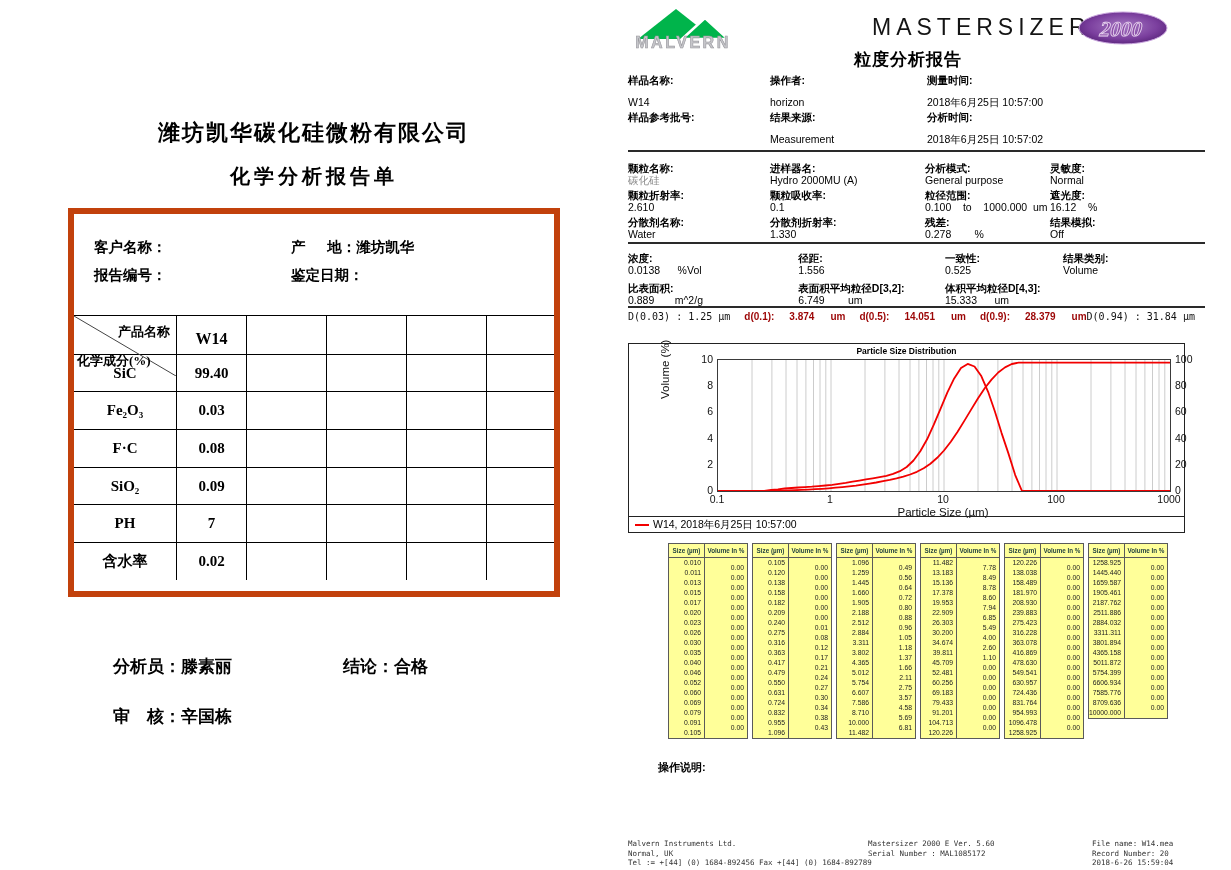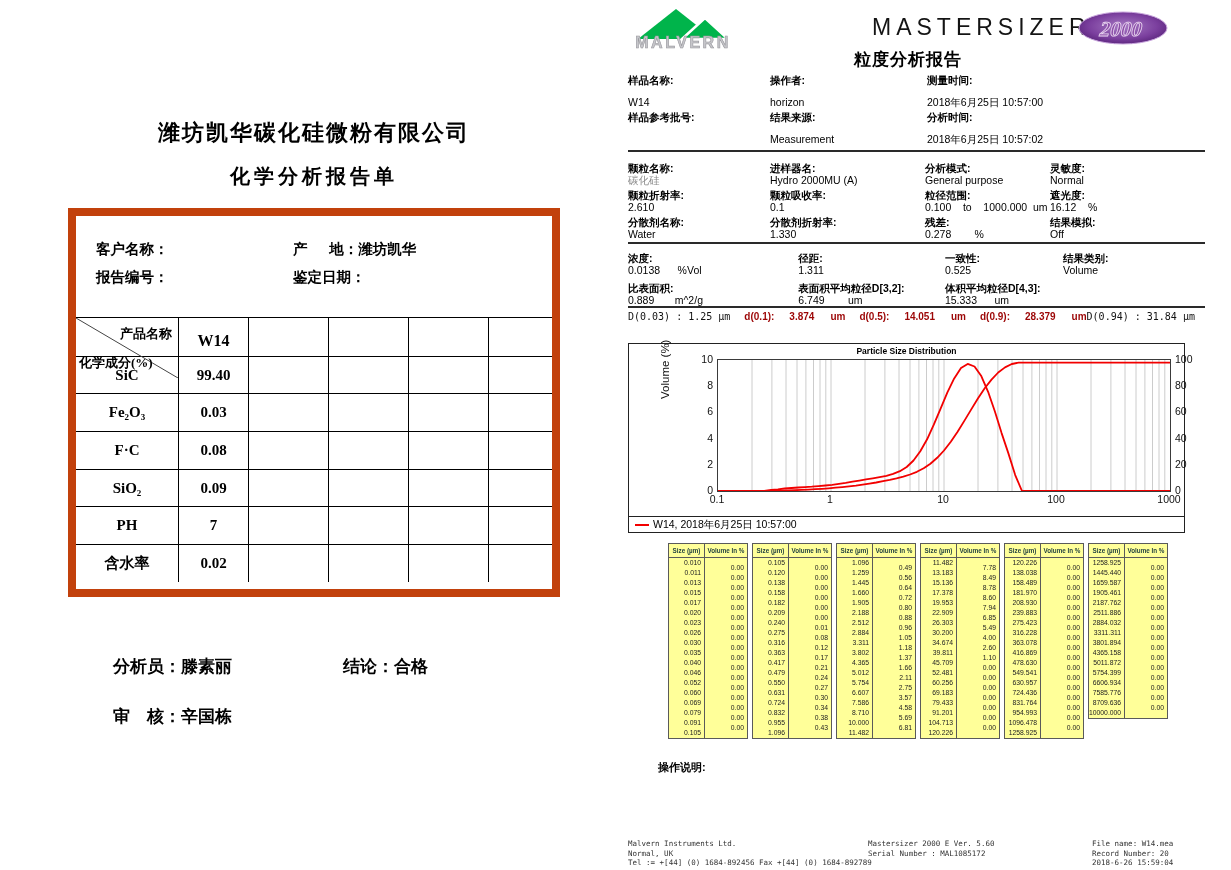--- a/index.html
+++ b/index.html
@@ -5,21 +5,21 @@
   html,body{margin:0;padding:0;background:#fff;}
   body{width:1231px;height:870px;position:relative;overflow:hidden;
        font-family:"Liberation Sans","DejaVu Sans",sans-serif;color:#000;}
   .abs{position:absolute;}
   .pre{white-space:pre;}
   
   .doc-title{left:68px;top:118px;width:492px;text-align:center;font-size:22px;font-weight:bold;
              letter-spacing:2px;font-family:"Liberation Serif","DejaVu Serif",serif;}
   .doc-sub{left:68px;top:163px;width:492px;text-align:center;font-size:20px;font-weight:bold;
            letter-spacing:4px;font-family:"Liberation Serif","DejaVu Serif",serif;}
-  .chembox{left:68px;top:208px;width:492px;height:389px;border:8px solid #c2410c;box-sizing:border-box;}
+  .chembox{left:68px;top:208px;width:492px;height:389px;border:6px solid #c2410c;box-sizing:border-box;}
   .chemtop{position:relative;height:101px;border-bottom:1px solid #000;
            font-family:"Liberation Serif","DejaVu Serif",serif;font-weight:bold;font-size:14.5px;}
   .chemgrid{display:grid;grid-template-columns:102px 70px 80px 80px 80px 1fr;
             grid-auto-rows:37.7px;}
   .chemgrid .hrow{height:60px;}
   .cell{box-sizing:border-box;border-left:1px solid #000;display:flex;align-items:center;justify-content:center;
         font-family:"Liberation Serif","DejaVu Serif",serif;font-weight:bold;}
   .cell.c0{border-left:none;}
   .cell.bt{border-top:1px solid #000;}
   .diagcell{position:relative;}
@@ -233,21 +233,21 @@
 <div class="abs hrule" style="top:242px;"></div>
 <div class="abs isec secC">
     <div class="icol">
       <div class="lbl">浓度:</div>
       <div class="val">0.0138      %Vol</div>
       <div class="lbl">比表面积:</div>
       <div class="val">0.889       m^2/g</div>
     </div>
     <div class="icol">
       <div class="lbl">径距:</div>
-      <div class="val">1.311</div>
+      <div class="val">1.556</div>
       <div class="lbl">表面积平均粒径D[3,2]:</div>
       <div class="val">6.749        um</div>
     </div>
     <div class="icol">
       <div class="lbl">一致性:</div>
       <div class="val">0.525</div>
       <div class="lbl">体积平均粒径D[4,3]:</div>
       <div class="val">15.333      um</div>
     </div>
     <div class="icol">
@@ -302,20 +302,21 @@
           <line x1="426.9" y1="0" x2="426.9" y2="131"></line>
           <line x1="434.5" y1="0" x2="434.5" y2="131"></line>
           <line x1="441.0" y1="0" x2="441.0" y2="131"></line>
           <line x1="446.8" y1="0" x2="446.8" y2="131"></line>
           <line x1="339" y1="0" x2="339" y2="131"></line>
         </g>
         <polyline points="0,131 5.7,131.0 12.4,131.0 19.1,131.0 25.9,131.0 32.8,131.0 39.6,131.0 46.3,130.9 53.1,129.8 59.9,129.3 66.7,128.5 73.5,128.0 80.3,127.5 87.0,127.1 93.8,126.7 100.6,126.1 107.4,125.5 114.1,124.8 120.9,123.9 127.7,122.9 134.5,121.7 141.3,120.6 148.0,119.4 154.8,118.3 161.6,117.1 168.4,115.8 175.1,113.9 181.9,111.2 188.7,107.0 195.5,100.5 202.3,91.2 209.1,79.3 215.8,64.7 222.6,48.6 229.4,32.4 236.2,18.4 243.0,8.1 249.7,3.9 256.5,6.5 263.3,16.1 270.1,31.8 276.9,51.5 283.6,73.1 290.4,93.4 297.2,115.1 304.0,131.0 310.8,131.0 317.5,131.0 324.3,131.0 331.1,131.0 337.9,131.0 344.6,131.0 351.4,131.0 358.2,131.0 365.0,131.0 371.8,131.0 378.6,131.0 385.3,131.0 392.1,131.0 398.9,131.0 405.7,131.0 412.4,131.0 419.2,131.0 426.0,131.0 432.8,131.0 439.6,131.0 446.4,131.0 453.1,131.0 459.9,131.0 466.7,131.0 473.5,131.0 480.3,131.0 487.0,131.0 493.8,131.0 500.6,131.0 507.4,131.0 514.1,131.0 520.9,131.0 527.7,131.0 534.5,131.0 541.3,131.0 548.0,131.0 554.8,131.0 561.6,131.0 NaN,131.0" fill="none" stroke="#f20000" stroke-width="1.8" stroke-linejoin="round"></polyline>
         <polyline points="0,131 2.4,131.0 8.9,131.0 15.8,131.0 22.4,131.0 29.4,131.0 36.2,131.0 43.0,131.0 49.6,131.0 56.5,130.9 63.3,130.7 70.1,130.5 76.9,130.2 83.7,129.9 90.4,129.6 97.2,129.2 104.0,128.8 110.7,128.3 117.5,127.7 124.3,127.1 131.1,126.4 137.9,125.6 144.6,124.6 151.4,123.6 158.2,122.5 165.0,121.2 171.8,119.9 178.5,118.4 185.3,116.6 192.1,114.5 198.9,111.8 205.7,108.3 212.4,103.7 219.2,97.8 226.0,90.5 232.8,81.7 239.6,71.8 246.3,60.9 253.1,49.6 259.9,38.5 266.7,28.3 273.5,19.6 280.2,12.5 287.0,7.4 293.8,4.0 300.6,2.6 307.4,2.6 314.1,2.6 320.9,2.6 327.7,2.6 334.5,2.6 341.3,2.6 348.0,2.6 354.8,2.6 361.6,2.6 368.4,2.6 375.2,2.6 381.9,2.6 388.7,2.6 395.5,2.6 402.3,2.6 409.1,2.6 415.8,2.6 422.6,2.6 429.4,2.6 436.2,2.6 443.0,2.6 449.7,2.6 456.5,2.6 463.3,2.6 470.1,2.6 476.9,2.6 483.6,2.6 490.4,2.6 497.2,2.6 504.0,2.6 510.8,2.6 517.5,2.6 524.3,2.6 531.1,2.6 537.9,2.6 544.7,2.6 551.4,2.6 558.2,2.6 565.0,2.6 NaN,2.6" fill="none" stroke="#f20000" stroke-width="1.8" stroke-linejoin="round"></polyline>
       </svg>
   </div>
+  <div class="xlab">Particle Size (µm)</div>
   <div class="legendstrip">
     <span class="legdash"></span>
     <span>W14, 2018年6月25日 10:57:00</span>
   </div>
 <div class="tick" style="left: 58px; width: 26px; text-align: right; top: 140px;">0</div>
     <div class="tick" style="left: 58px; width: 26px; text-align: right; top: 113.8px;">2</div>
     <div class="tick" style="left: 58px; width: 26px; text-align: right; top: 87.6px;">4</div>
     <div class="tick" style="left: 58px; width: 26px; text-align: right; top: 61.4px;">6</div>
     <div class="tick" style="left: 58px; width: 26px; text-align: right; top: 35.2px;">8</div>
     <div class="tick" style="left: 58px; width: 26px; text-align: right; top: 9px;">10</div>

